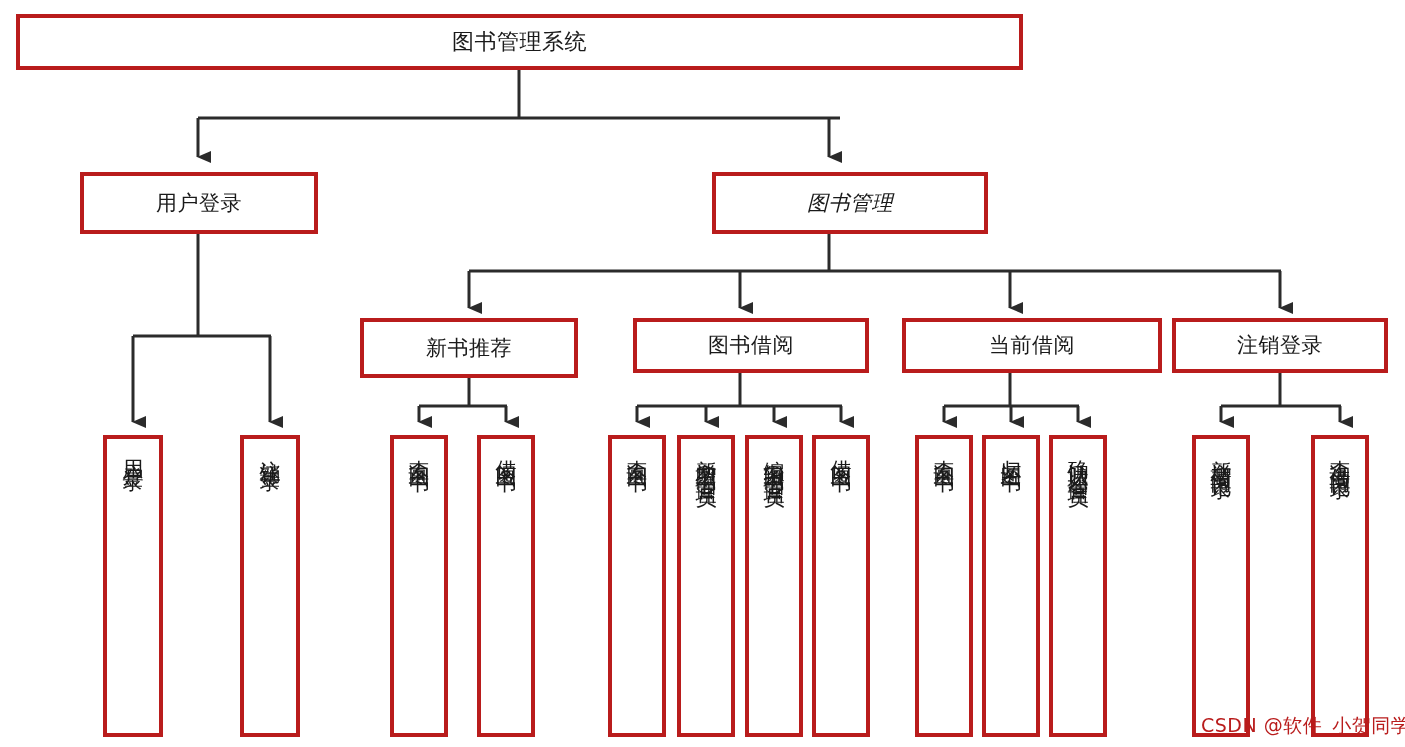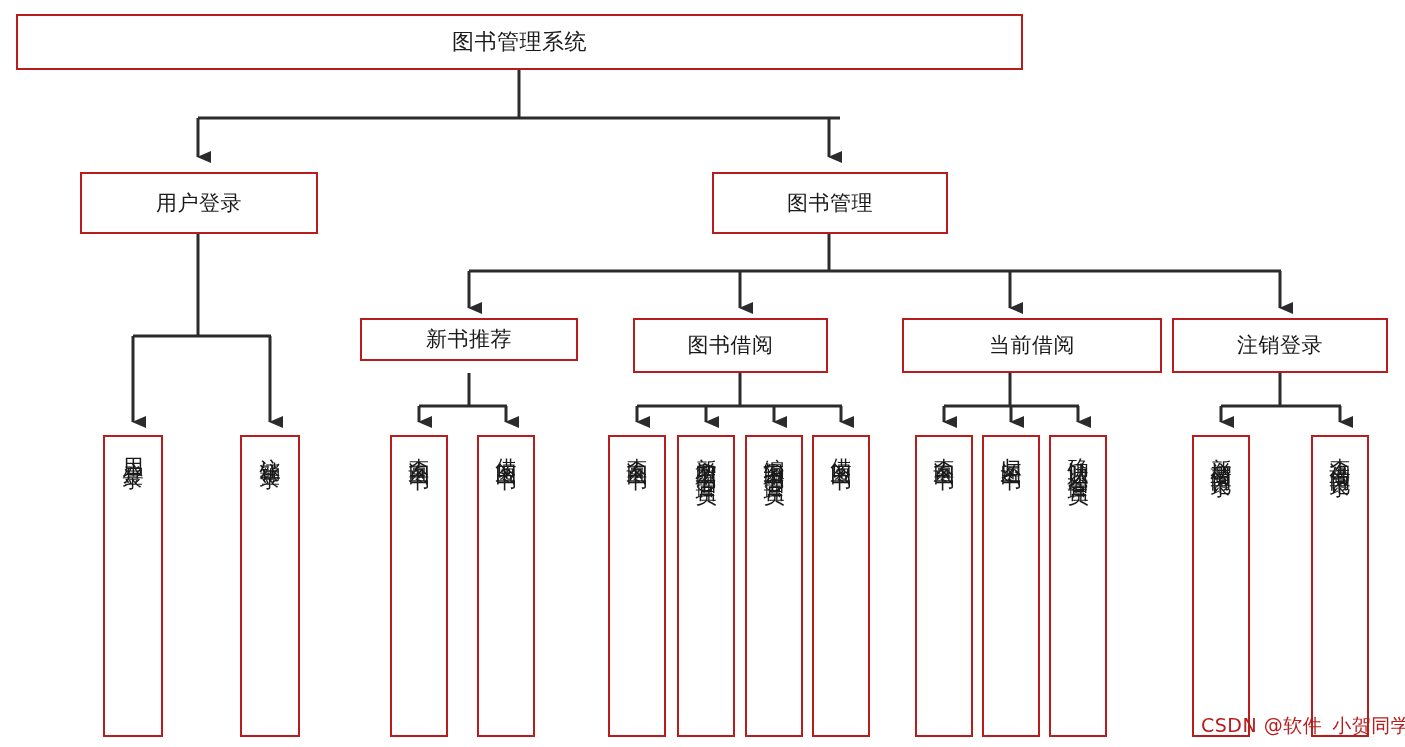--- a/index.html
+++ b/index.html
@@ -21,21 +21,21 @@
   #diagram-svg {
     position: absolute;
     left: 0;
     top: 0;
     width: 1405px;
     height: 747px;
   }
   .node {
     position: absolute;
     box-sizing: border-box;
-    border: 2px solid #b91c1c;
+    border: 4px solid #b91c1c;
     background: #ffffff;
     display: flex;
     align-items: center;
     justify-content: center;
     color: #1a1a1a;
   }
   .node-label {
     display: block;
     text-align: center;
     line-height: 1.16;
@@ -128,29 +128,29 @@
   </svg>
 
   <div class="node horiz root" style="left:16px; top:14px; width:1007px; height:56px;">
     <span class="node-label">图书管理系统</span>
   </div>
 
   <div class="node horiz" style="left:80px; top:172px; width:238px; height:62px;">
     <span class="node-label">用户登录</span>
   </div>
 
-  <div class="node horiz" style="left:712px; top:172px; width:236px; height:62px;">
+  <div class="node horiz" style="left:712px; top:172px; width:276px; height:62px;font-style:italic;">
     <span class="node-label">图书管理</span>
   </div>
 
-  <div class="node horiz" style="left:360px; top:318px; width:218px; height:43px;">
+  <div class="node horiz" style="left:360px; top:318px; width:218px; height:60px;">
     <span class="node-label">新书推荐</span>
   </div>
 
-  <div class="node horiz" style="left:633px; top:318px; width:195px; height:55px;">
+  <div class="node horiz" style="left:633px; top:318px; width:236px; height:55px;">
     <span class="node-label">图书借阅</span>
   </div>
 
   <div class="node horiz" style="left:902px; top:318px; width:260px; height:55px;">
     <span class="node-label">当前借阅</span>
   </div>
 
   <div class="node horiz" style="left:1172px; top:318px; width:216px; height:55px;">
     <span class="node-label">注销登录</span>
   </div>

